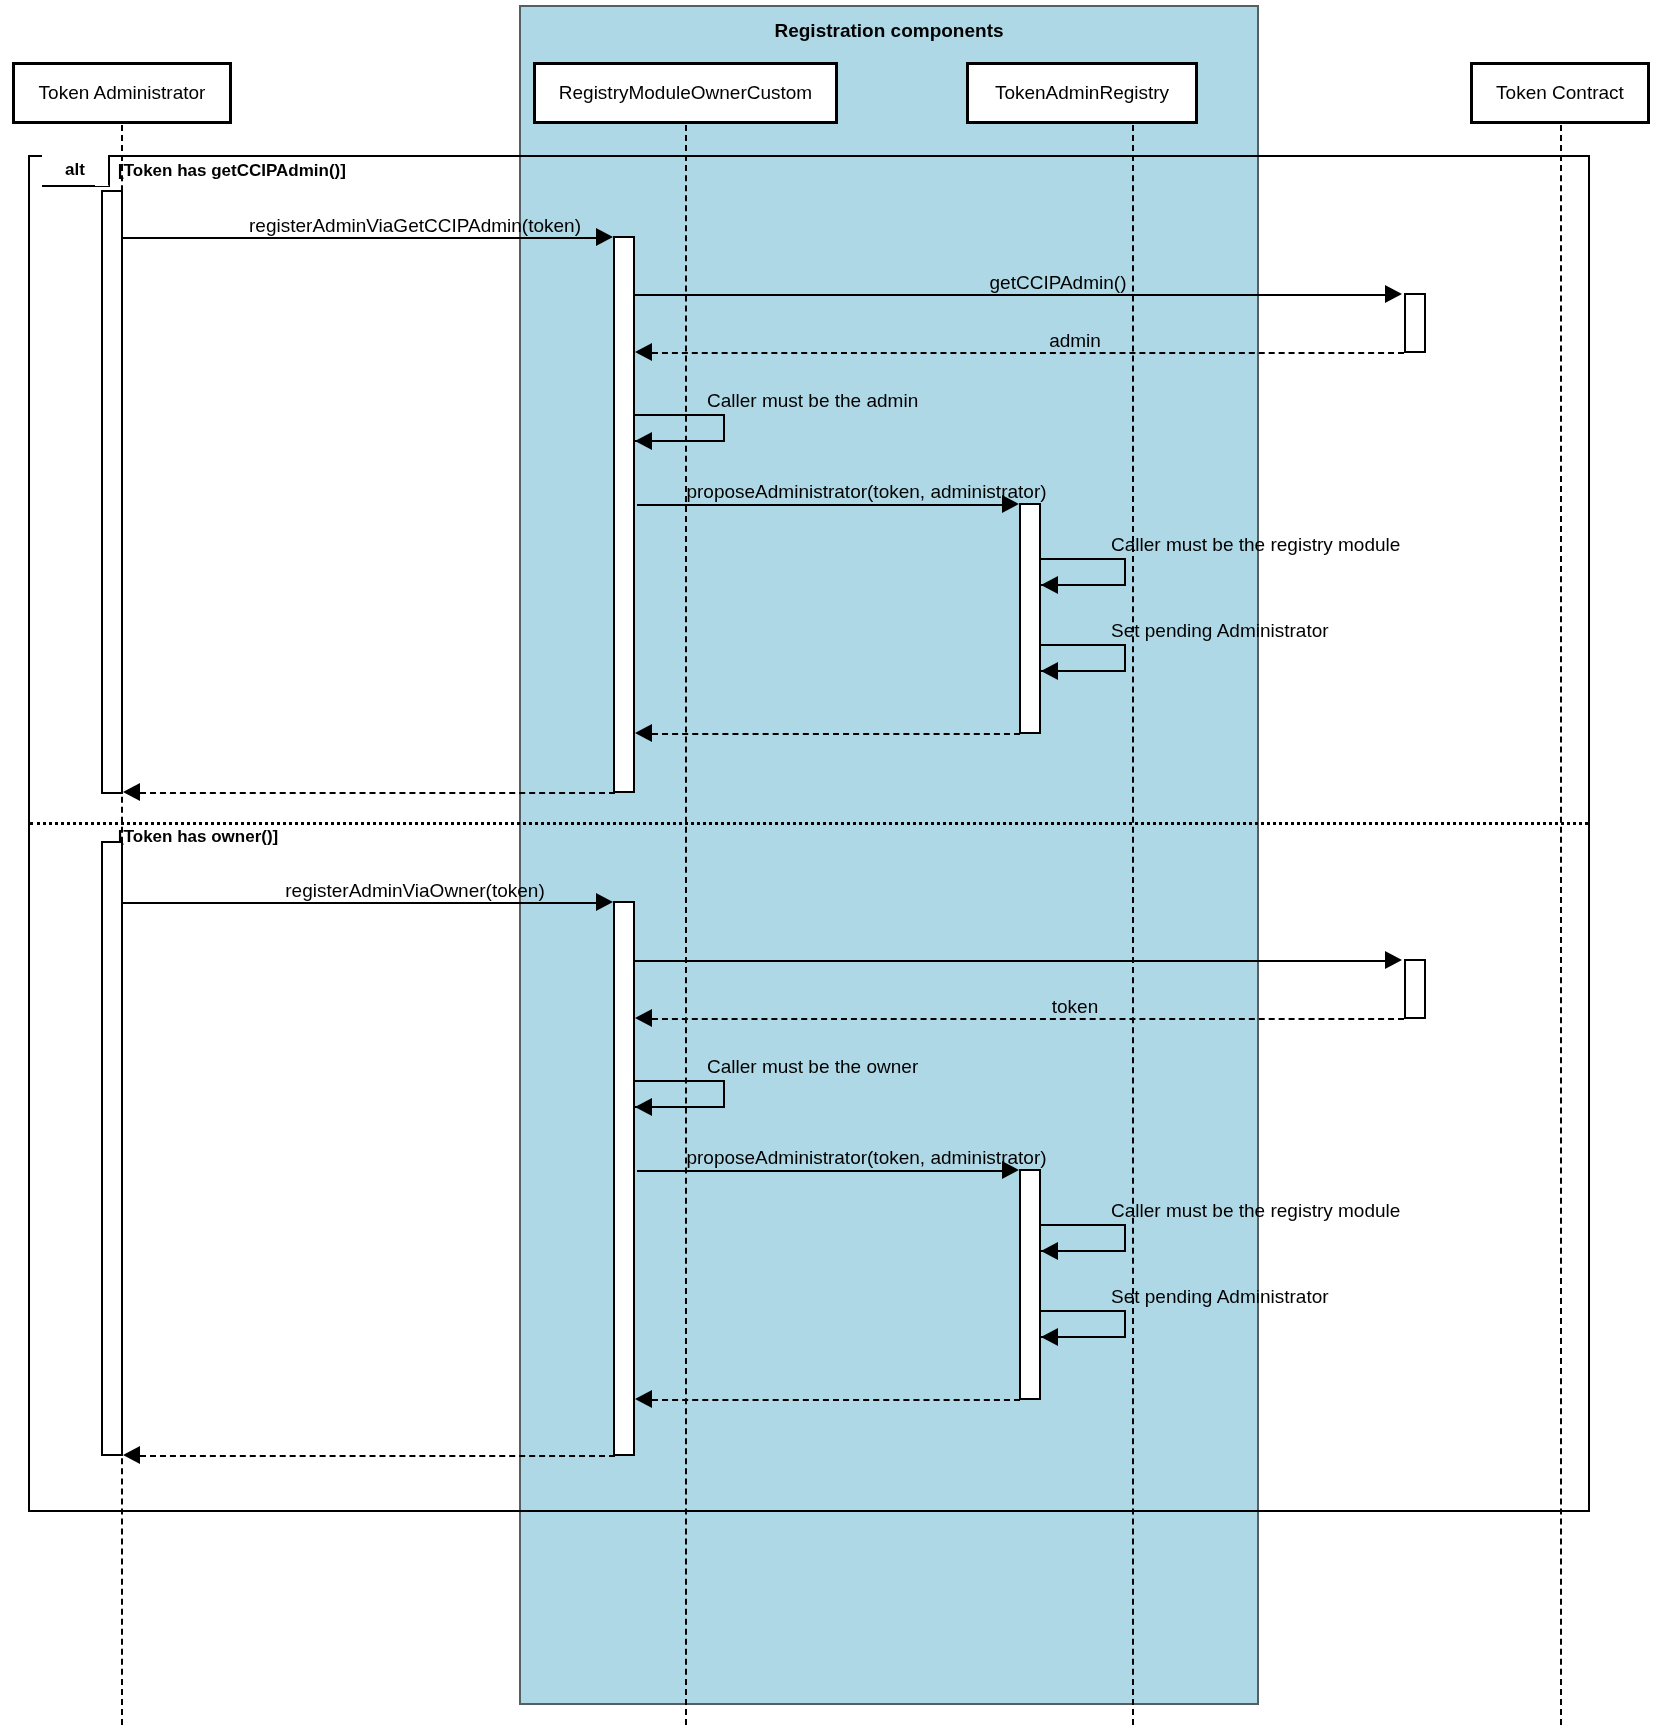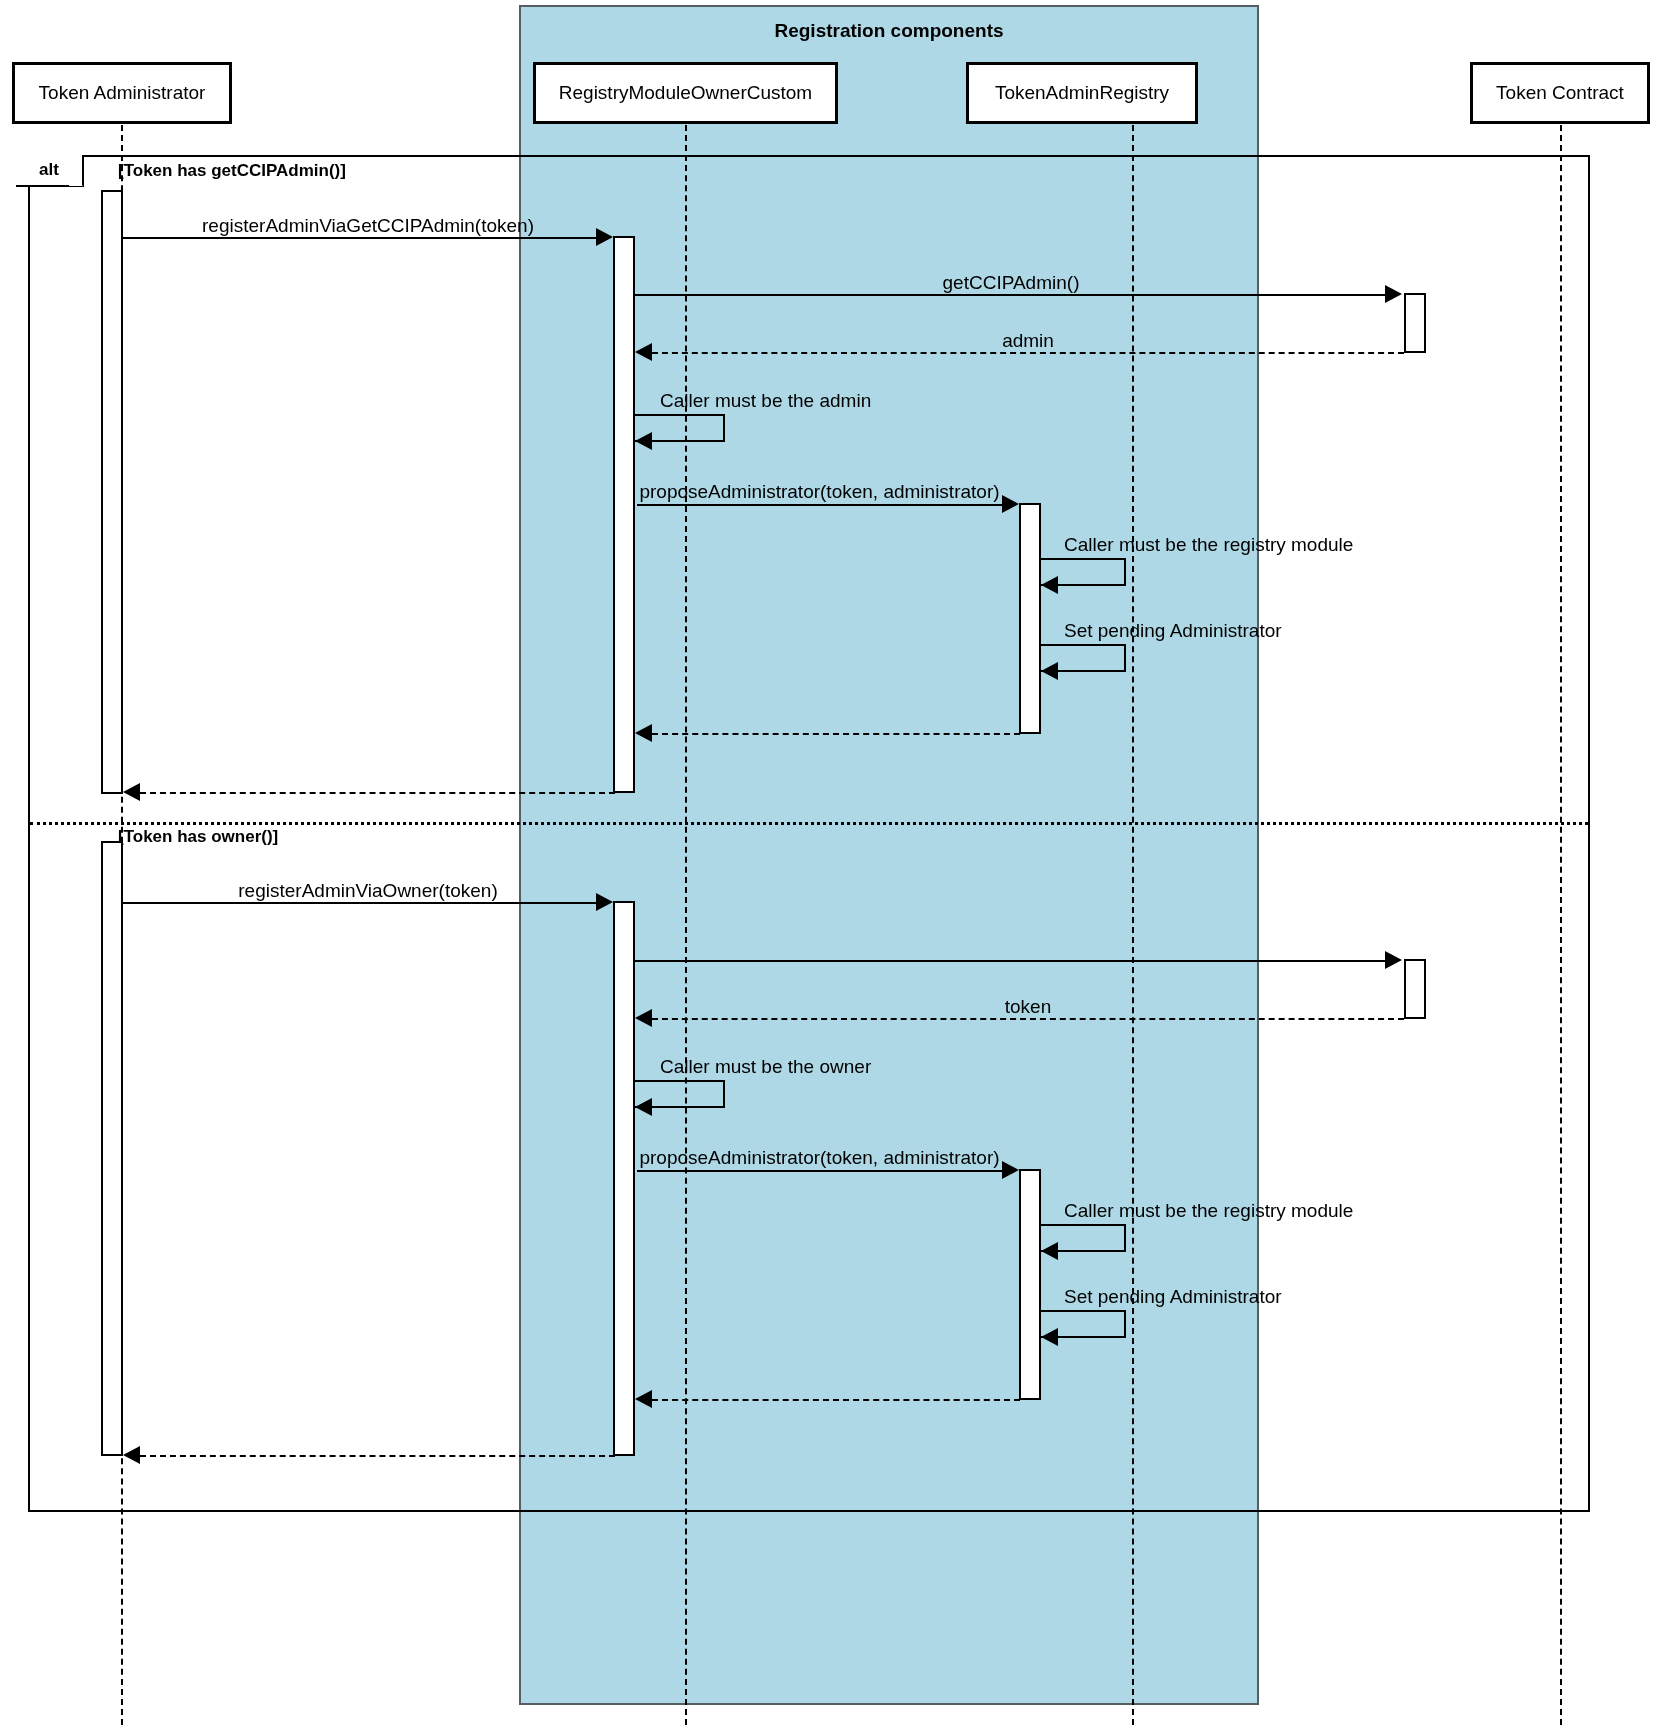--- a/index.html
+++ b/index.html
@@ -26,21 +26,21 @@
               background:#fff;font-weight:bold;font-size:17px;display:flex;align-items:center;
               justify-content:center;color:#000;}
   .frag-label:after{content:"";position:absolute;right:-1px;bottom:-1px;width:0;height:0;
               border-left:14px solid #fff;border-top:14px solid transparent;}
   .guard{position:absolute;font-weight:bold;font-size:17px;color:#000;white-space:nowrap;}
   .frag-sep{position:absolute;height:0;border-top:3px dotted #000;}
 
   
   .msg-line{position:absolute;height:0;border-top:2px solid #000;}
   .msg-line.ret{border-top:2px dashed #000;}
-  .msg-label{position:absolute;font-size:19px;color:#000;white-space:nowrap;text-align:center;}
+  .msg-label{position:absolute;font-size:19px;color:#000;white-space:nowrap;text-align:center;padding-left:47px;}
   .arrow-r{position:absolute;width:0;height:0;border-left:17px solid #000;
            border-top:9px solid transparent;border-bottom:9px solid transparent;}
   .arrow-l{position:absolute;width:0;height:0;border-right:17px solid #000;
            border-top:9px solid transparent;border-bottom:9px solid transparent;}
 
   
   .self-msg{position:absolute;box-sizing:border-box;border:2px solid #000;border-left:none;background:transparent;}
 </style>
 </head>
 <body>
@@ -62,21 +62,21 @@
     <span>RegistryModuleOwnerCustom</span>
   </div>
   <div class="participant" style="left:966px;top:62px;width:232px;height:62px;">
     <span>TokenAdminRegistry</span>
   </div>
   <div class="participant" style="left:1470px;top:62px;width:180px;height:62px;">
     <span>Token Contract</span>
   </div>
 
   <div class="frag" style="left:28px;top:155px;width:1562px;height:1357px;"></div>
-  <div class="frag-label" style="left:16px;top:155px;width:68px;height:32px;">
+  <div class="frag-label" style="left:42px;top:155px;width:68px;height:32px;">
     <span>alt</span>
   </div>
   <div class="guard" style="left:118px;top:161px;">[Token has getCCIPAdmin()]</div>
   <div class="frag-sep" style="left:30px;top:822px;width:1558px;"></div>
   <div class="guard" style="left:118px;top:827px;">[Token has owner()]</div>
 
   <div class="activation" style="left:101px;top:190px;width:22px;height:604px;"></div>
   <div class="activation" style="left:101px;top:841px;width:22px;height:615px;"></div>
 
   <div class="activation" style="left:613px;top:236px;width:22px;height:557px;"></div>

